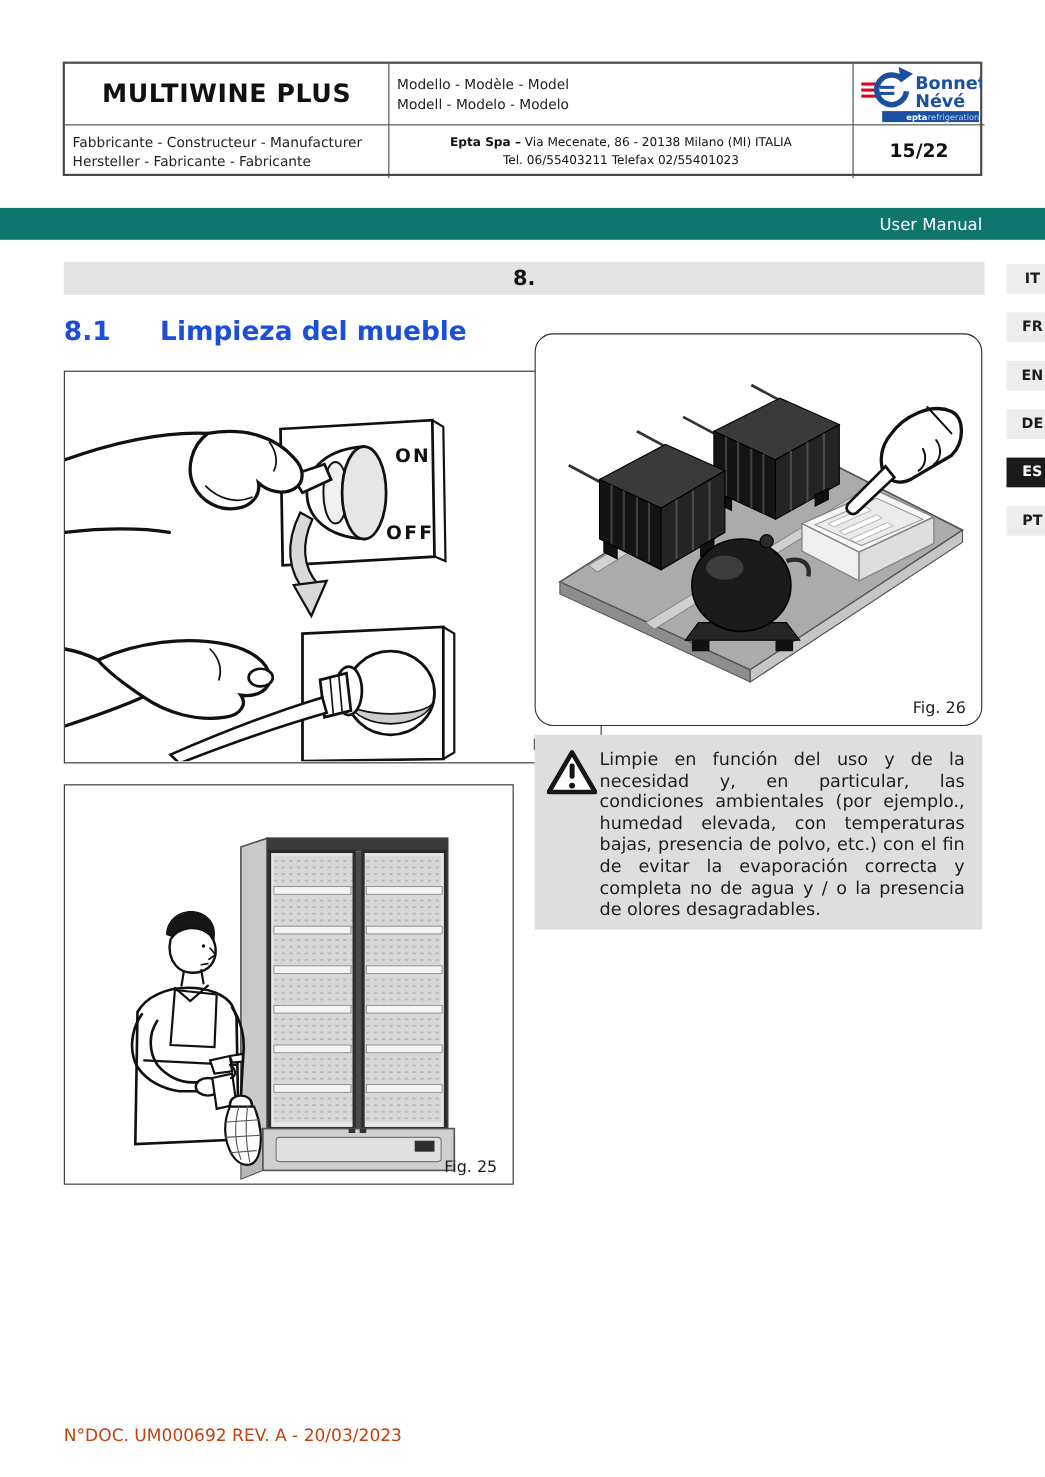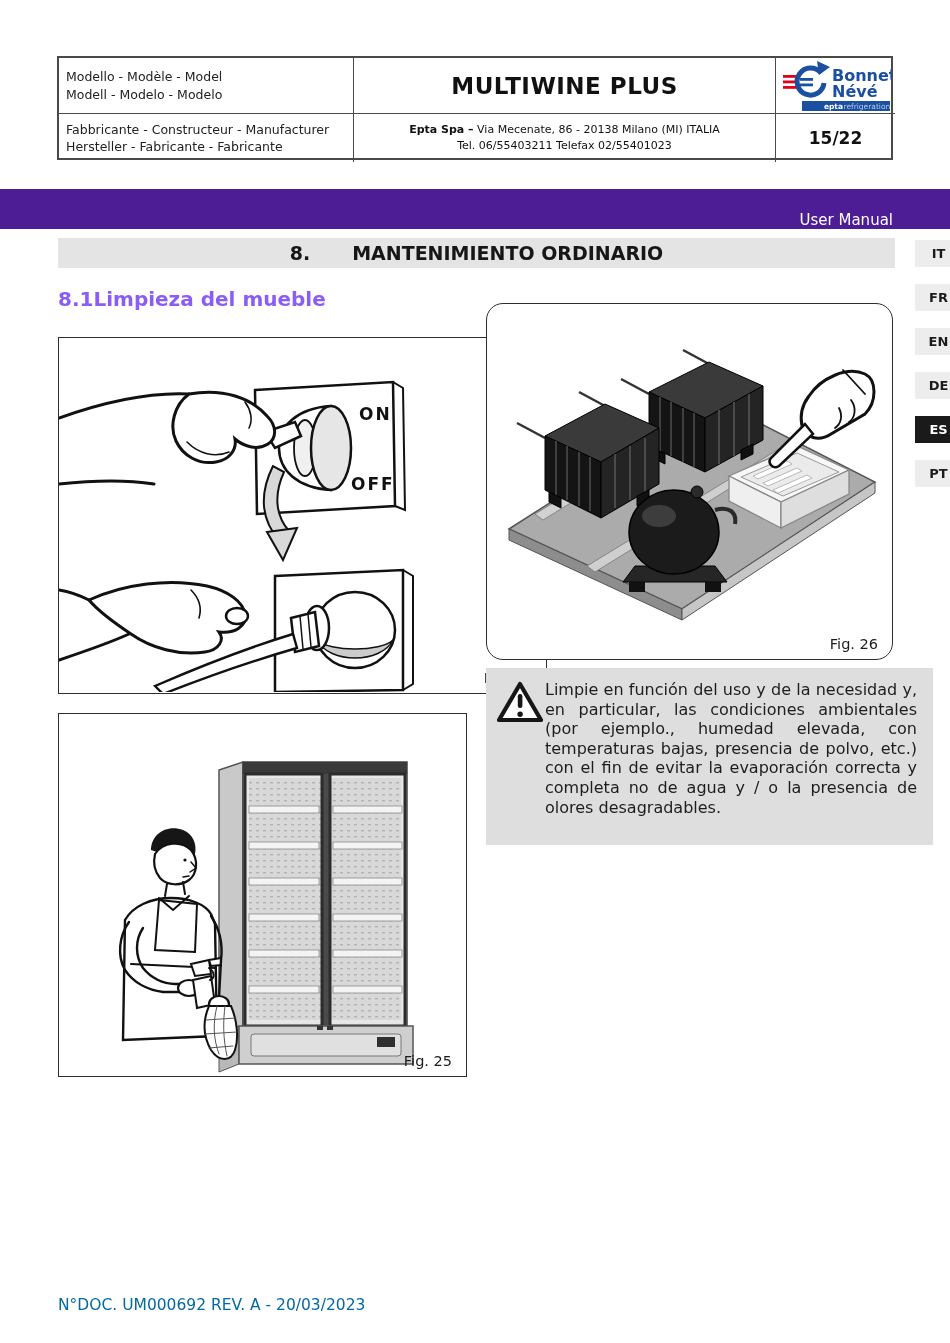--- a/index.html
+++ b/index.html
@@ -20,74 +20,74 @@
   .hdr-cell.last-row{border-bottom:none;}
   .lbl-cell{padding-left:7px;font-size:12.5px;line-height:1.4;color:#222;}
   .product-cell{align-items:center;}
   .product-name{font-size:23px;font-weight:bold;letter-spacing:.5px;color:#111;}
   .company-cell{align-items:center;text-align:center;font-size:11px;line-height:1.45;color:#111;}
   .company-line b{font-weight:bold;}
   .pagenum-cell{align-items:center;font-size:17px;font-weight:bold;color:#111;}
   .logo-cell{align-items:center;justify-content:center;}
   
   .banner{
-    position:absolute;left:0;top:189px;width:950px;height:40px;background:#4c1d95;
-    display:flex;align-items:flex-end;justify-content:flex-end;
+    position:absolute;left:0;top:189px;width:950px;height:29px;background:#0f766e;
+    display:flex;align-items:center;justify-content:flex-end;
   }
   .banner-label{color:#fff;font-size:15px;padding-right:57px;}
   
   .section-bar{
     position:absolute;left:58px;top:238px;width:837px;height:30px;background:#e4e4e4;
     display:flex;align-items:center;justify-content:center;gap:42px;
     font-size:19px;font-weight:bold;color:#161616;
   }
   .subsection{
-    position:absolute;left:58px;top:287px;display:flex;
-    font-size:20px;font-weight:bold;color:#8b5cf6;
+    position:absolute;left:58px;top:287px;display:flex;gap:45px;
+    font-size:24px;font-weight:bold;color:#1d4ed8;
   }
   
   .lang-tabs{position:absolute;left:915px;top:240px;width:33px;}
   .lang-tab{
     width:47px;height:27px;margin-bottom:17px;background:#ededed;
     display:flex;align-items:center;justify-content:center;
     font-size:13px;font-weight:bold;color:#1c1c1c;
   }
   .lang-tab.active{background:#1a1a1a;color:#ffffff;}
   
   .figbox{position:absolute;background:#fff;border:1.5px solid #2e2e2e;box-sizing:border-box;}
   .figbox svg{display:block;}
   #fig24-box{left:58px;top:337px;width:489px;height:357px;}
   #fig26-box{left:486px;top:303px;width:407px;height:357px;border-radius:17px;}
   #fig25-box{left:58px;top:713px;width:409px;height:364px;}
   .fig-caption{position:absolute;right:14px;bottom:7px;font-size:14.5px;color:#1c1c1c;}
   
   .warning-box{
-    position:absolute;left:486px;top:668px;width:447px;height:177px;background:#dedede;
+    position:absolute;left:486px;top:668px;width:407px;height:177px;background:#dedede;
     box-sizing:border-box;
   }
   .warning-icon{position:absolute;left:11px;top:13px;width:46px;height:42px;}
   .warning-text{
     margin:12px 16px 12px 59px;font-size:16px;line-height:1.225;
     text-align:justify;color:#1d1d1d;
   }
   
-  .footer{position:absolute;left:58px;top:1296px;font-size:15.5px;color:#0369a1;}
+  .footer{position:absolute;left:58px;top:1296px;font-size:15.5px;color:#c2410c;}
 </style>
 </head>
 <body>
 
 <div class="page">
 
   <div class="hdr-table">
+    <div class="hdr-cell product-cell">
+      <span class="product-name">MULTIWINE PLUS</span>
+    </div>
     <div class="hdr-cell lbl-cell">
       <span>Modello - Modèle - Model</span>
       <span>Modell - Modelo - Modelo</span>
-    </div>
-    <div class="hdr-cell product-cell">
-      <span class="product-name">MULTIWINE PLUS</span>
     </div>
     <div class="hdr-cell logo-cell">
       <svg width="112" height="54" viewBox="0 0 112 54" aria-hidden="true">
         <rect x="3" y="16" width="15" height="2.8" fill="#e2001a"></rect>
         <rect x="3" y="21.5" width="15" height="2.8" fill="#e2001a"></rect>
         <rect x="3" y="27" width="15" height="2.8" fill="#e2001a"></rect>
         <path d="M41,14 A13.5,13.5 0 1 0 44,24" fill="none" stroke="#1b4fa0" stroke-width="5"></path>
         <polygon points="37,2 50,8 39,16" fill="#1b4fa0"></polygon>
         <rect x="20" y="19" width="13" height="2.8" fill="#1b4fa0"></rect>
         <rect x="20" y="24.5" width="13" height="2.8" fill="#1b4fa0"></rect>
@@ -113,21 +113,20 @@
       <span>15/22</span>
     </div>
   </div>
 
   <div class="banner">
     <span class="banner-label">User Manual</span>
   </div>
 
   <div class="section-bar">
     <span>8.</span>
-    <span>MANTENIMIENTO ORDINARIO</span>
   </div>
 
   <div class="subsection">
     <span>8.1</span>
     <span>Limpieza del mueble</span>
   </div>
 
   <div class="lang-tabs">
     <div class="lang-tab">IT</div>
     <div class="lang-tab">FR</div>

